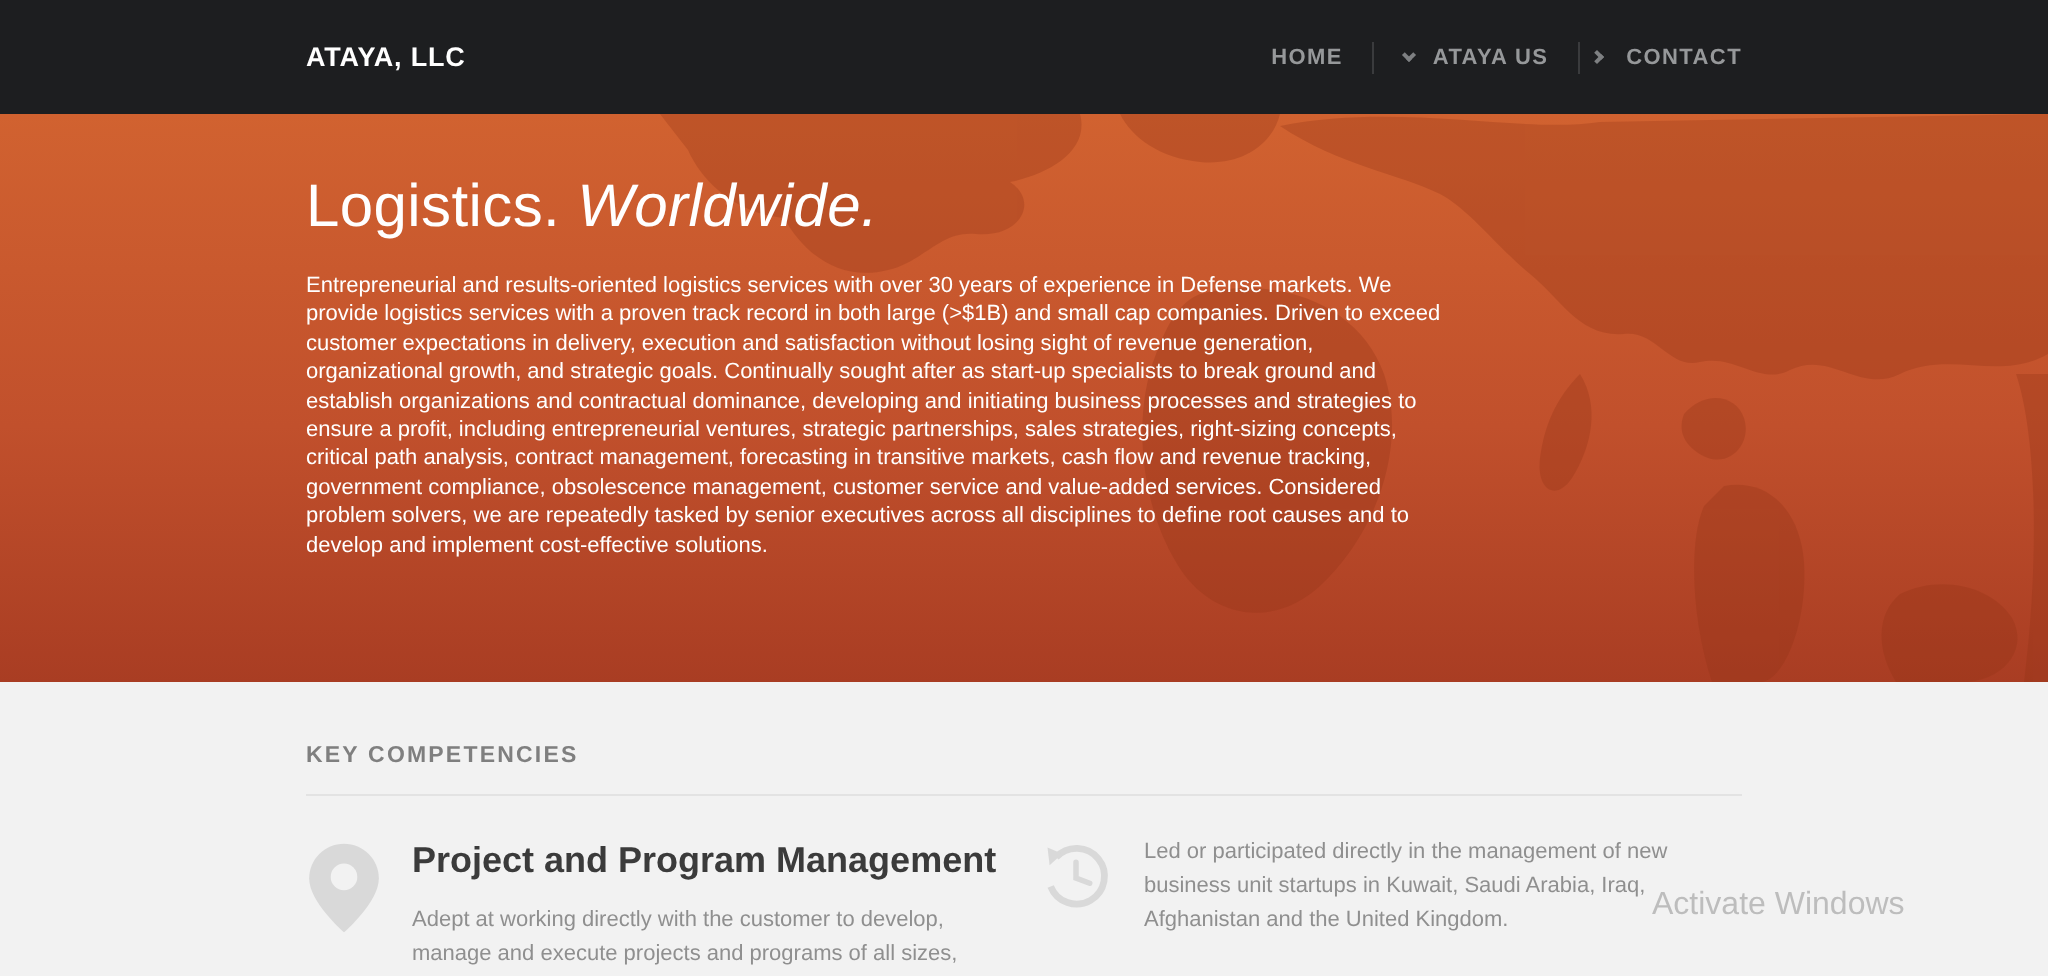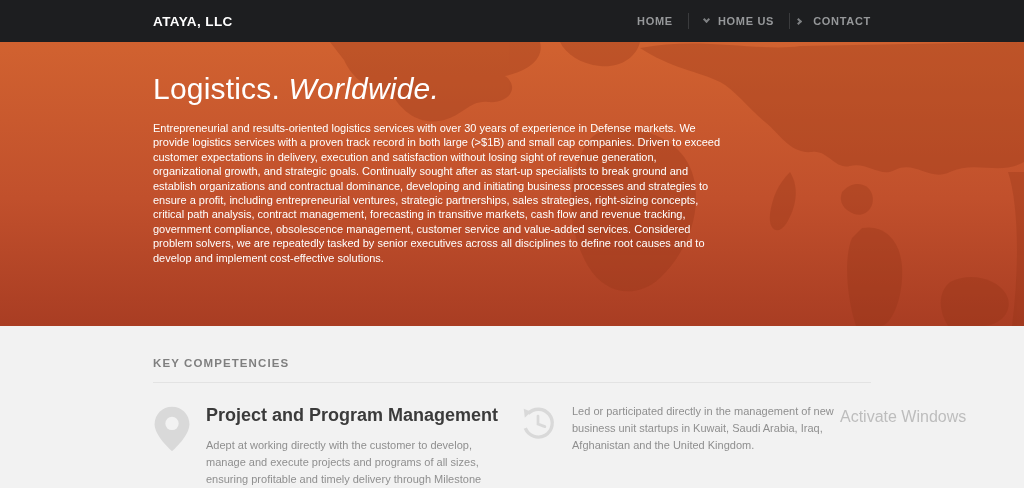--- a/index.html
+++ b/index.html
@@ -6,21 +6,21 @@
   html,body { width:1024px; height:488px; }
   body {
     font-family: "Liberation Sans", sans-serif;
     background: #f2f2f2;
     position: relative;
     overflow: hidden;
   }
   .container { width: 718px; margin: 0 auto; }
 
   
-  .topbar { height: 42px; background: #1d1e20; }
+  .topbar { height: 57px; background: #1d1e20; }
   .topbar .container {
     height: 100%;
     display: flex; align-items: center; justify-content: space-between;
   }
   .logo {
     color: #ffffff; font-weight: bold; font-size: 13.5px; letter-spacing: .4px;
     cursor: pointer;
   }
   nav { display: flex; align-items: center; margin-left: 28px; }
   .nav-link {
@@ -60,37 +60,37 @@
   }
   .divider { height: 1px; background: #e3e3e3; margin: 13px 0 20px; }
   .grid { display: flex; gap: 14px; }
   .comp { flex: 1; display: flex; }
   .comp-icon { width: 38px; margin-right: 15px; flex-shrink: 0; padding-top: 2px; }
   .comp h3 { font-size: 18px; color: #3b3b3b; font-weight: bold; margin: 2px 0 11px; }
   .comp p { font-size: 11px; color: #8f8f8f; line-height: 17px; }
 
   
   .watermark {
-    position: absolute; left: 826px; top: 408px;
-    pointer-events: none; white-space: nowrap; margin-left: 14px;
+    position: absolute; left: 826px; top: 444px;
+    pointer-events: none; white-space: nowrap;
   }
   .watermark .l1 { font-size: 16px; color: rgba(125,125,125,.45); }
   .watermark .l2 { font-size: 11px; color: rgba(125,125,125,.45); margin-top: 4px; }
 </style>
 </head>
 <body>
 
 <header class="topbar">
   <div class="container">
     <div class="logo">ATAYA, LLC</div>
     <nav>
       <a class="nav-link">HOME</a>
       <span class="vsep"></span>
       <span class="chev down"></span>
-      <a class="nav-link">HOME US</a>
+      <a class="nav-link">ATAYA US</a>
       <span class="vsep"></span>
       <span class="chev right"></span>
       <a class="nav-link">CONTACT</a>
     </nav>
   </div>
 </header>
 
 <section class="hero">
   <svg class="worldmap" viewBox="0 0 1024 284" preserveAspectRatio="none">
     <g fill="#8f3114" opacity="0.28">

